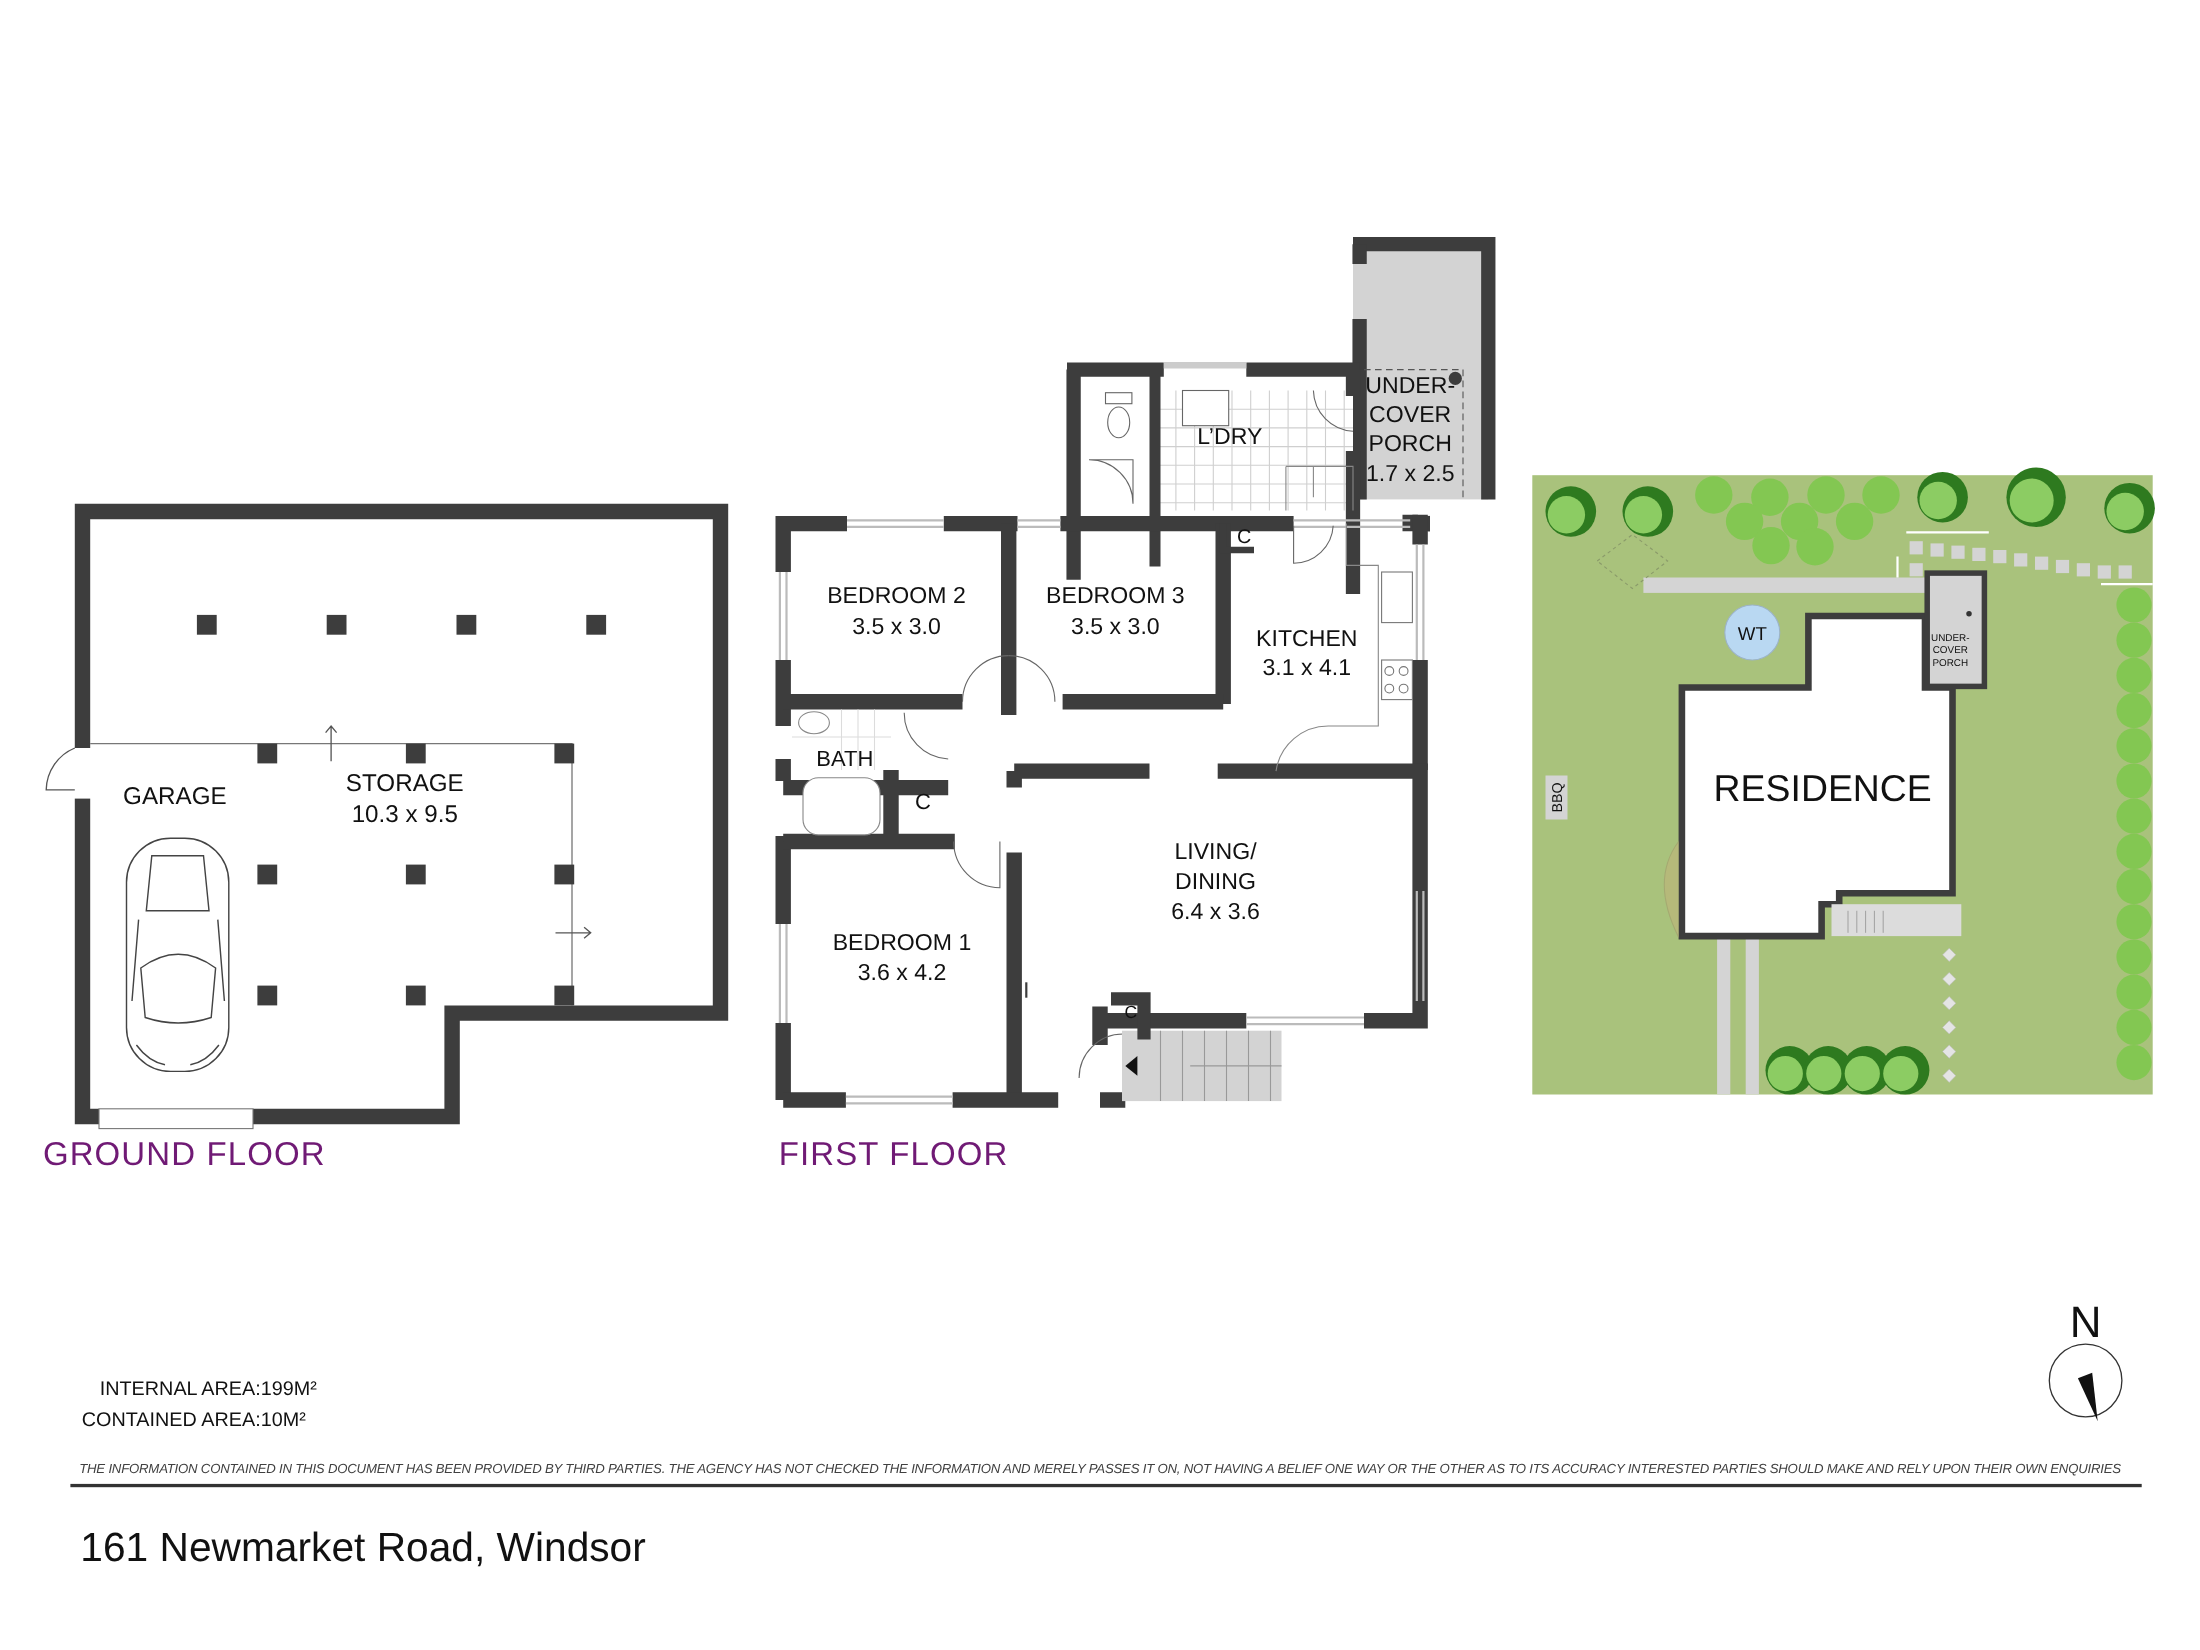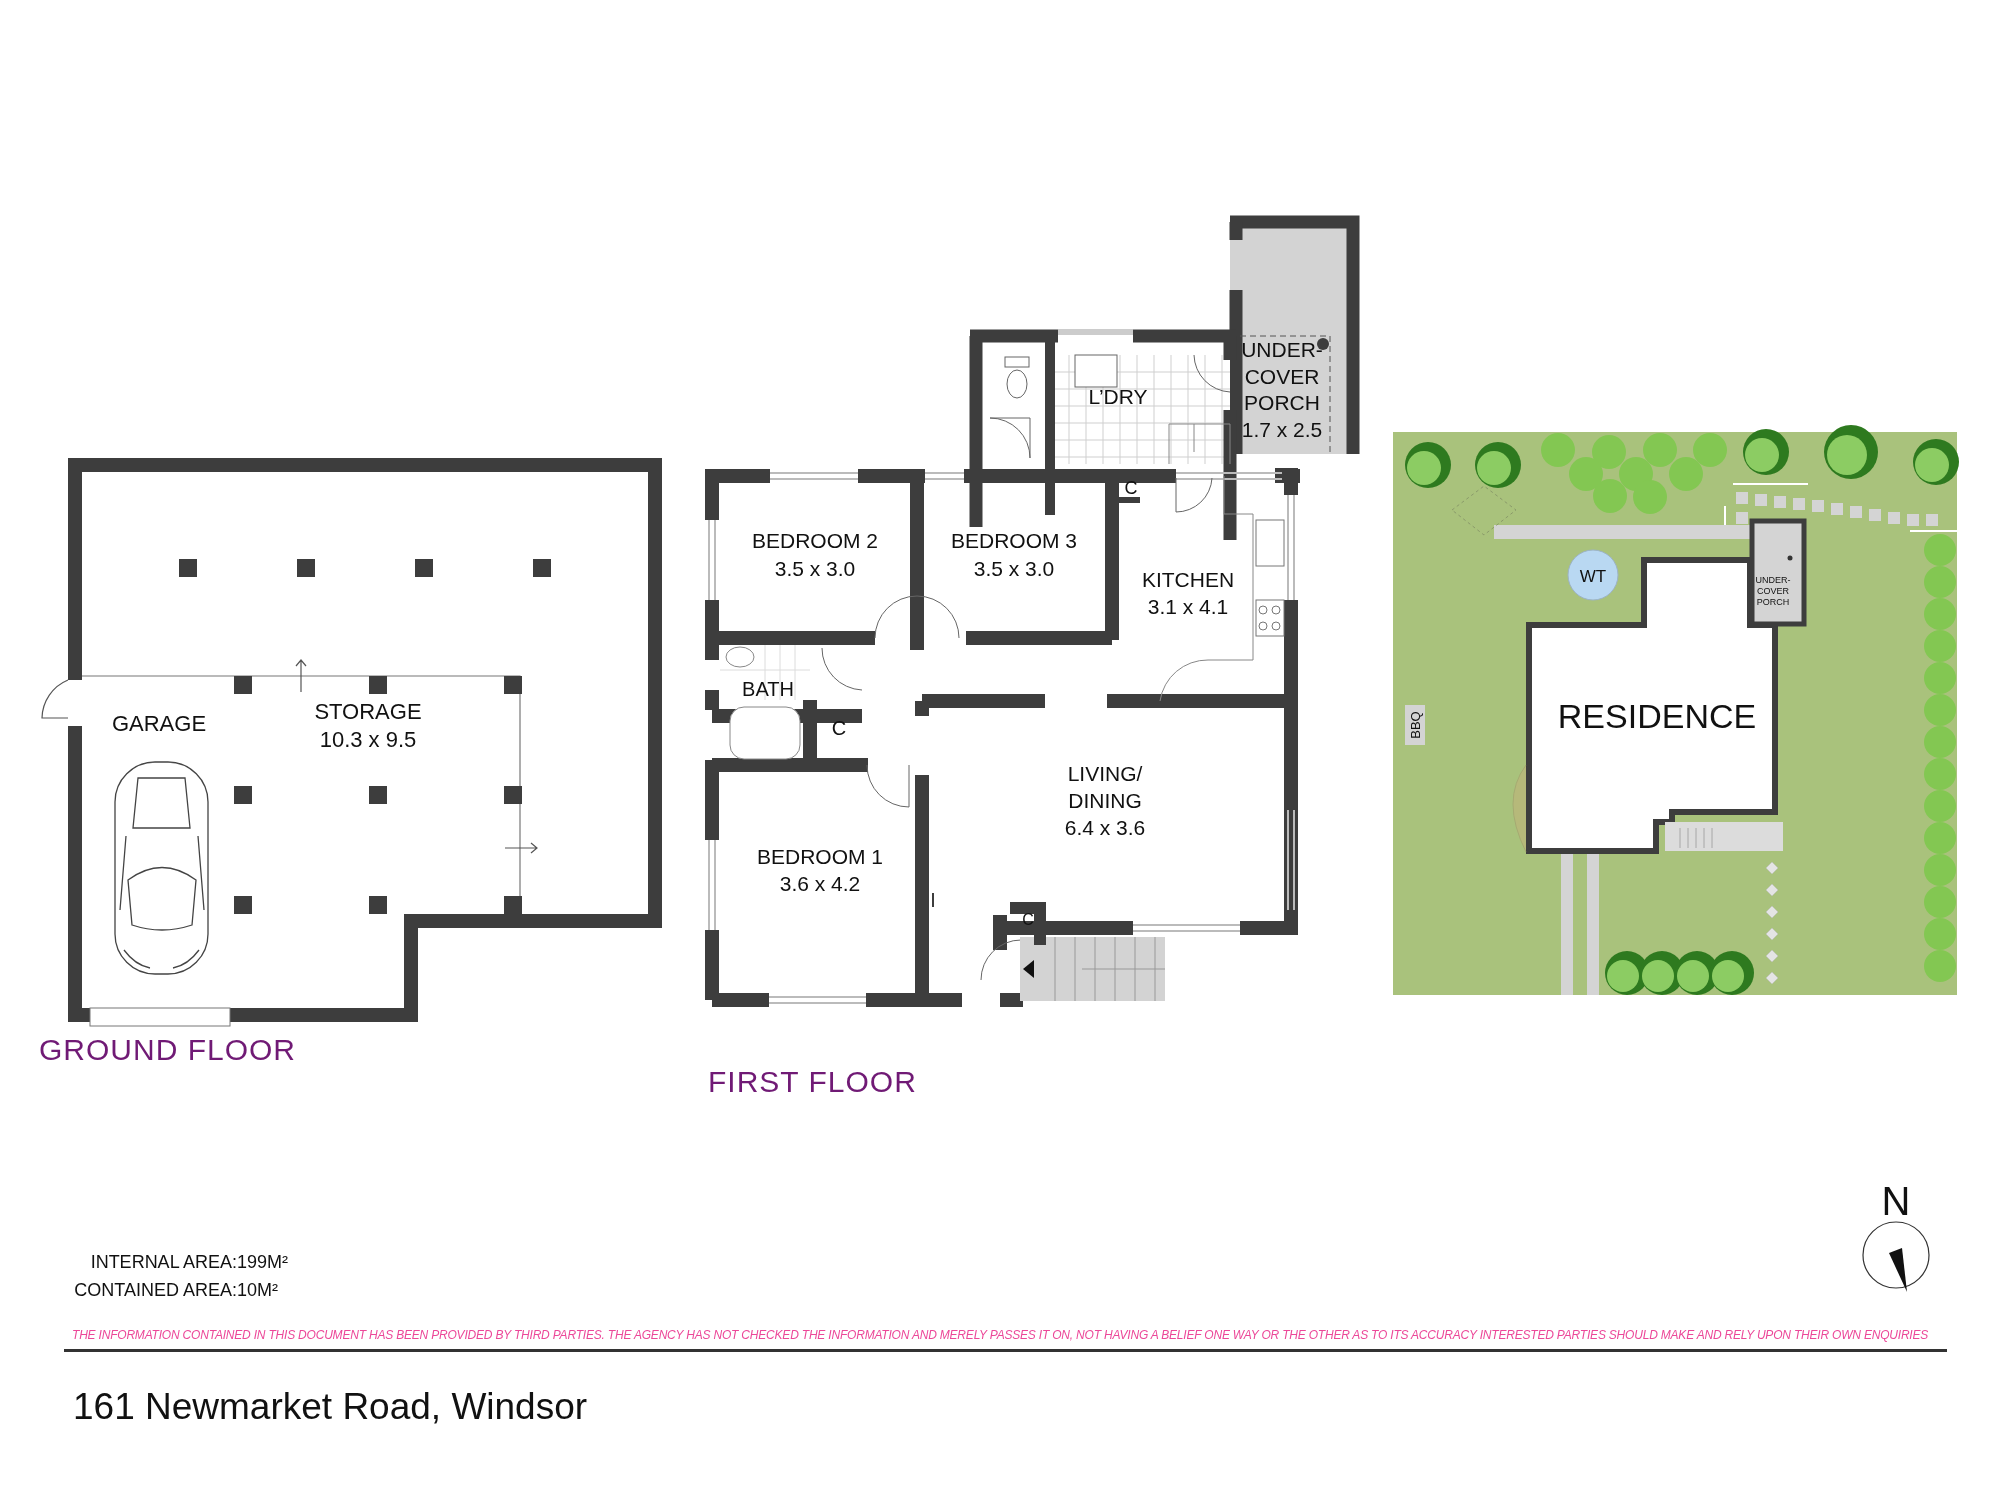--- a/index.html
+++ b/index.html
@@ -3,21 +3,21 @@
 <meta charset="utf-8">
 <style>
   html,body{margin:0;padding:0;background:#fff;}
   body{width:2000px;height:1500px;position:relative;overflow:hidden;font-family:"Liberation Sans","DejaVu Sans",sans-serif;color:#111;}
   svg.plan{position:absolute;left:0;top:0;width:2000px;height:1500px;}
   .lbl{font-family:"Liberation Sans","DejaVu Sans",sans-serif;fill:#111;}
   .t{position:absolute;white-space:nowrap;}
   .floor-label{font-size:30px;letter-spacing:1px;color:#701a75;}
   .area{font-size:18px;color:#111;}
   .area .k{display:inline-block;width:165px;text-align:right;}
-  .disclaimer{font-size:12px;font-style:italic;color:#ec4899;letter-spacing:-0.2px;}
+  .disclaimer{font-size:12px;font-style:italic;color:#404040;letter-spacing:-0.2px;}
   .address{font-size:37px;color:#111;}
   .rule{position:absolute;left:64px;top:1349px;width:1883px;height:3px;background:#333;}
 </style>
 </head>
 <body>
 
 <svg class="plan" viewBox="0 0 2000 1500" xmlns="http://www.w3.org/2000/svg">
 
   <g>
 
@@ -299,21 +299,21 @@
   </g>
 
   <g>
     <text class="lbl" x="1896" y="1215" font-size="40" text-anchor="middle">N</text>
     <circle cx="1896" cy="1255" r="33" fill="none" stroke="#333" stroke-width="1.2"></circle>
     <path d="M1889 1253 L1902 1248 L1907 1292 Z" fill="#111"></path>
   </g>
 </svg>
 
 <div class="t floor-label" style="left:39px;top:1033px;">GROUND FLOOR</div>
-<div class="t floor-label" style="left:708px;top:1033px;margin-top:32px;">FIRST FLOOR</div>
+<div class="t floor-label" style="left:708px;top:1033px;">FIRST FLOOR</div>
 
 <div class="t area" style="left:72px;top:1252px;">
   <span class="k">INTERNAL AREA:</span><span>199M²</span>
 </div>
 <div class="t area" style="left:72px;top:1280px;">
   <span class="k">CONTAINED AREA:</span><span>10M²</span>
 </div>
 
 <div class="t disclaimer" style="left:72px;top:1328px;width:1880px;overflow:hidden;">THE INFORMATION CONTAINED IN THIS DOCUMENT HAS BEEN PROVIDED BY THIRD PARTIES. THE AGENCY HAS NOT CHECKED THE INFORMATION AND MERELY PASSES IT ON, NOT HAVING A BELIEF ONE WAY OR   THE OTHER AS TO ITS ACCURACY   INTERESTED PARTIES SHOULD MAKE AND RELY UPON THEIR OWN ENQUIRIES</div>
 <div class="rule"></div>

